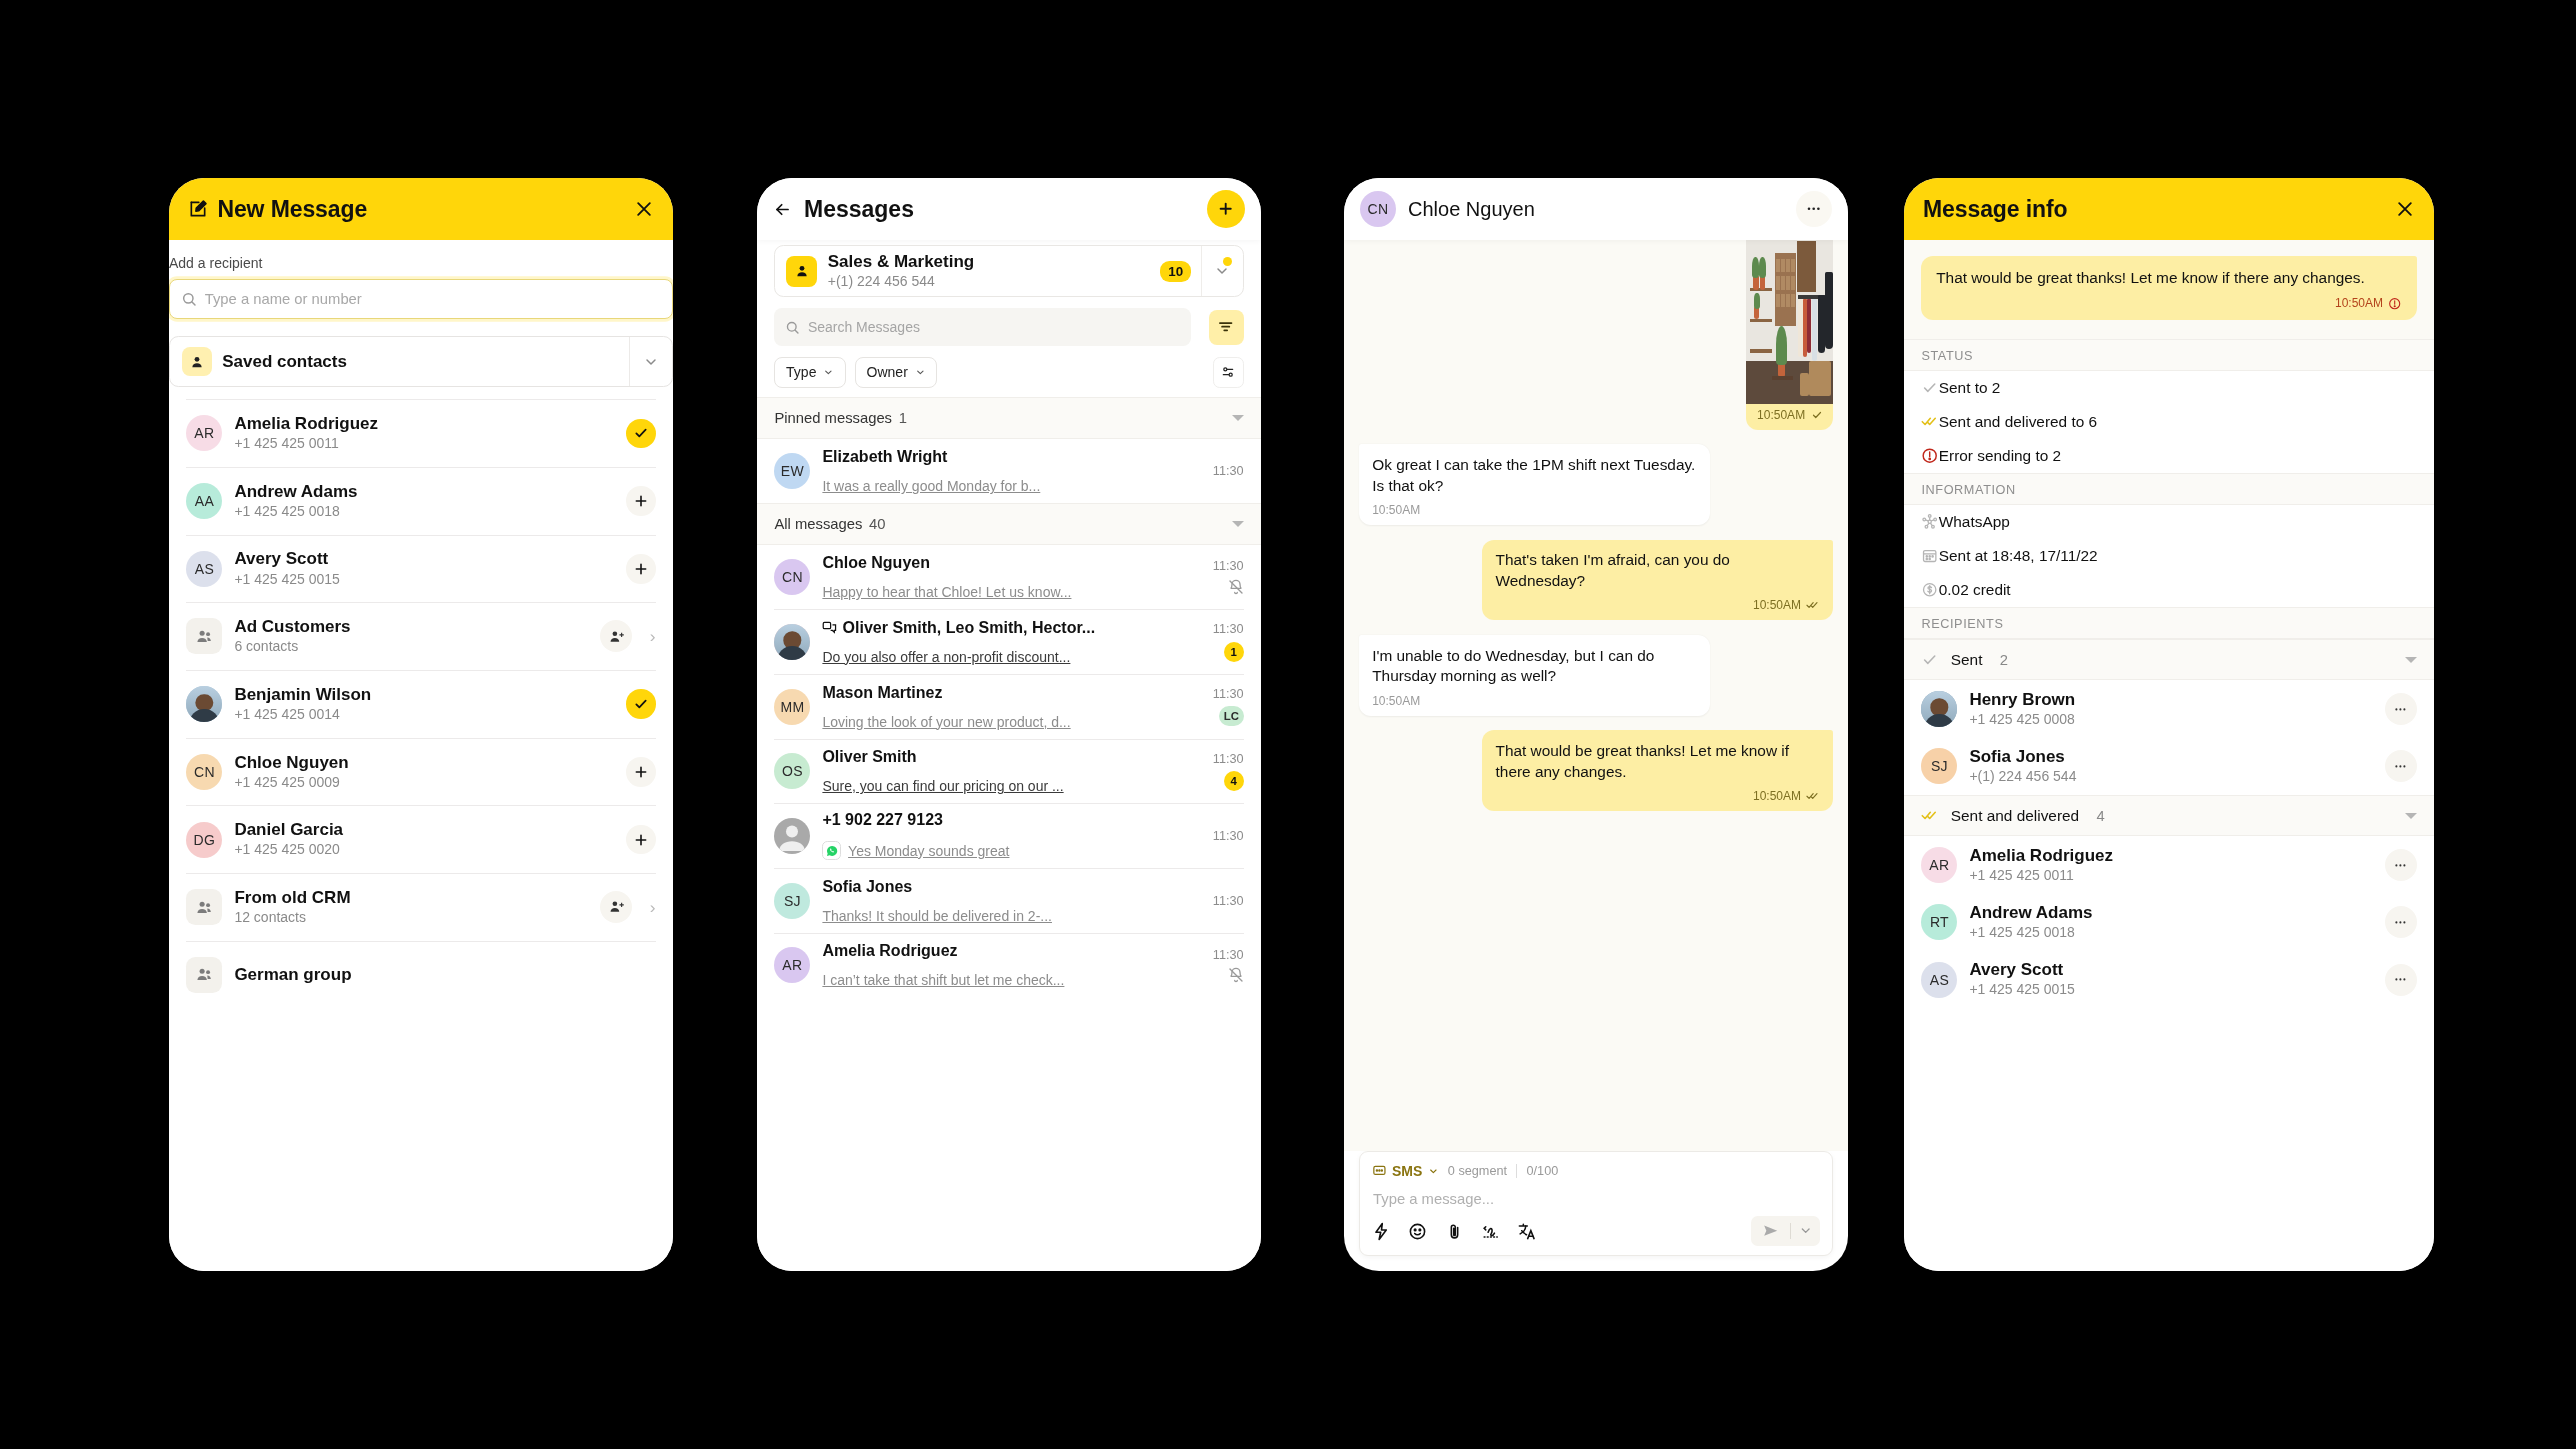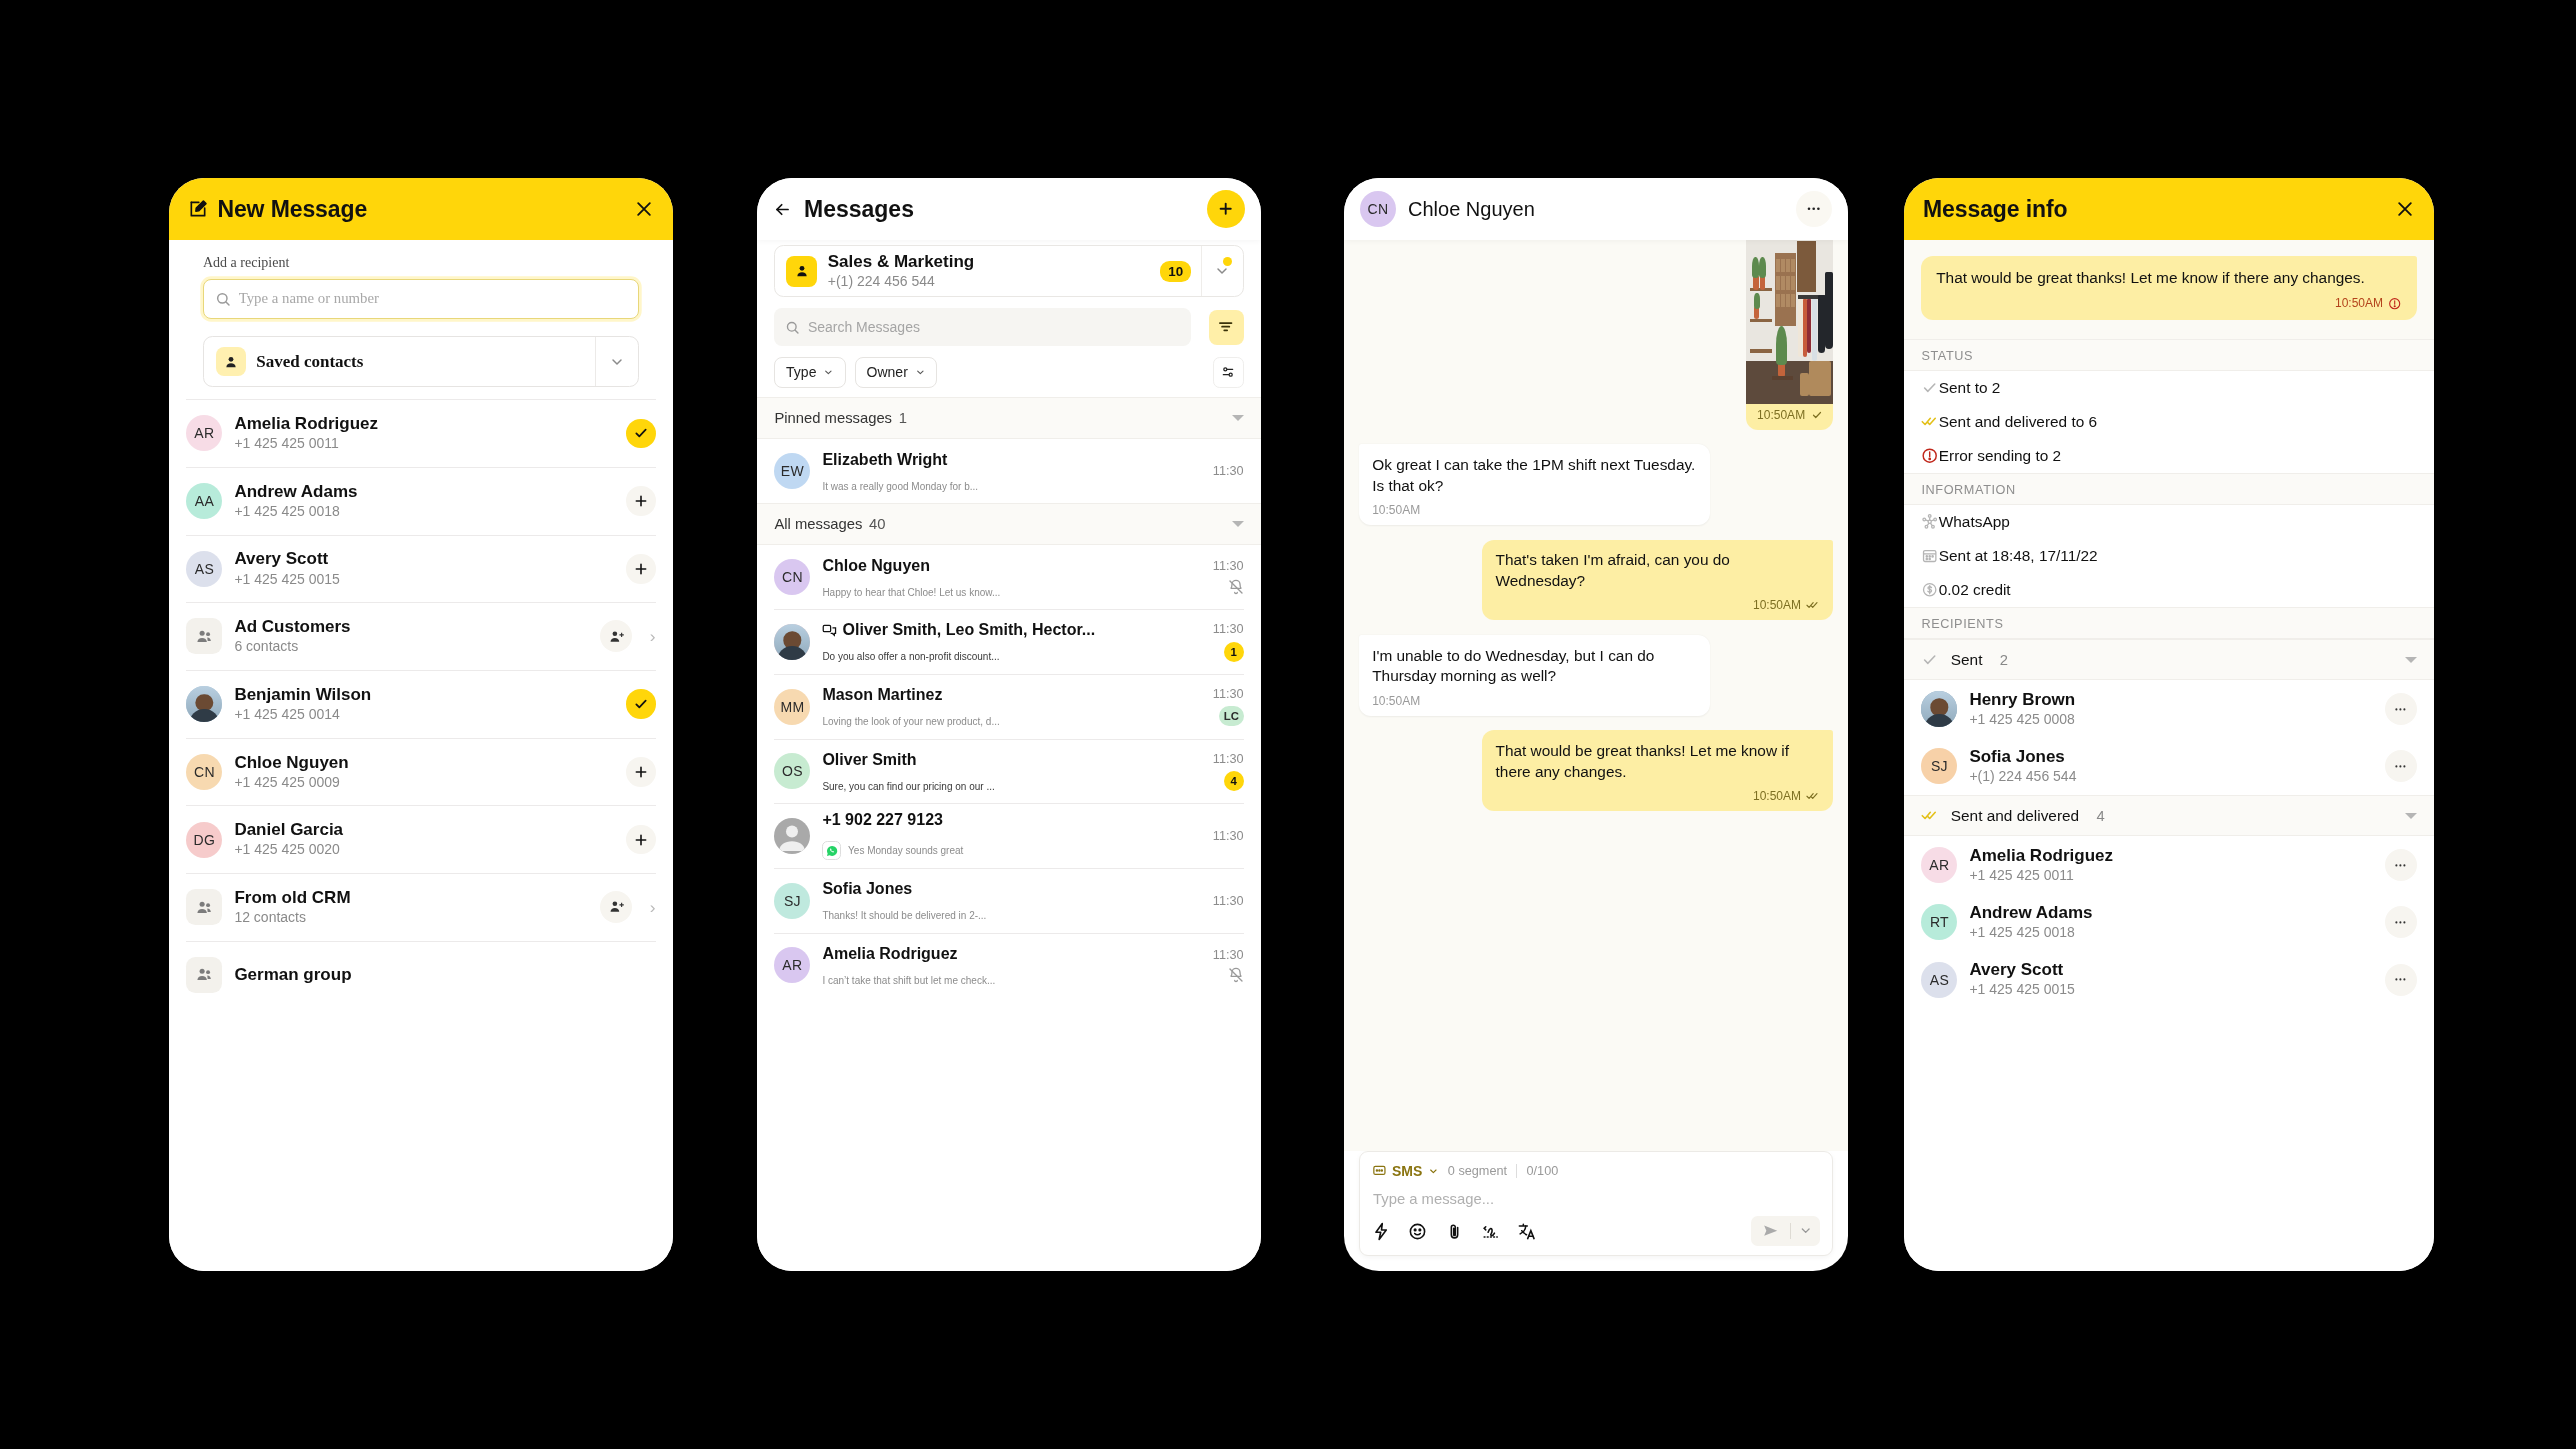--- a/index.html
+++ b/index.html
@@ -47,21 +47,21 @@
   .av-photo .sky { position:absolute; inset:0; background:linear-gradient(#b9cfe0,#8fa9bb); }
   .av-photo .face { position:absolute; left:50%; top:46%; transform:translate(-50%,-50%); width:17.4px;height:17.4px;border-radius:50%; background:#6b4a33; }
   .av-photo .body2 { position:absolute; left:50%; bottom:-4px; transform:translateX(-50%); width:29.5px;height:17.4px;border-radius:14.8px 14.8px 0 0; background:#2f3b46; }
 
   .row-name { font-size: 17px; font-weight: bold; color: #111; line-height: 1.12; }
   .row-sub { font-size: 14px; color: #8a8a8a; line-height: 1.25; margin-top: 2px; }
 
   .divider { height: 0.7px; background: #eceaea; margin: 0 17.4px; }
 
   
-  .p1-pad { padding: 0 34px; font-family: Liberation Serif, serif; }
+  .p1-pad { padding: 0 0; }
   .label { font-size: 14px; color: #4a4a4a; margin: 14.8px 0 8px 0; }
   .search-box {
     display:flex; align-items:center; gap:8px; height:40px; border-radius:8px;
     border:1.3px solid #E8D77A; background:#fff; padding:0 10.7px;
     box-shadow: 0 0 0 2.7px rgba(255,214,10,.22);
   }
   .search-box input { border:0; outline:0; font-size:14.8px; color:#111; background:transparent; width:100%; font-family:inherit; }
   .search-box input::placeholder { color:#a8a8a8; }
 
   .saved-row {
@@ -115,21 +115,21 @@
   .sortico { width:31px;height:31px;border-radius:6.7px;border:0.7px solid #efeeec;display:flex;align-items:center;justify-content:center; }
 
   .sec-head { display:flex; align-items:center; padding: 12px 17.4px; background:#FBFAF7; border-top:0.7px solid #f0eeea; border-bottom:0.7px solid #f0eeea; }
   .sec-head .t { font-size:14.8px; color:#333; }
   .sec-head .n { font-size:14.8px; color:#555; margin-left:6.7px; }
   .sec-head .sp { flex:1; }
 
   .msg-row { display:flex; align-items:center; gap:12px; padding: 9.4px 17.4px; height:64px; }
   .msg-row .txt { flex:1; min-width:0; }
   .msg-row .mname { font-size:16px; font-weight:bold; color:#111; white-space:nowrap; overflow:hidden; text-overflow:ellipsis; display:flex; align-items:center; gap:5.4px; }
-  .msg-row .mprev { font-size:10px; color:#8c8c8c; margin-top:12px; white-space:nowrap; overflow:hidden; text-overflow:ellipsis; display:flex; align-items:center; gap:6.7px; }
+  .msg-row .mprev { font-size:14px; color:#8c8c8c; margin-top:12px; white-space:nowrap; overflow:hidden; text-overflow:ellipsis; display:flex; align-items:center; gap:6.7px;text-decoration:underline; }
   .msg-row .right { display:flex; flex-direction:column; align-items:flex-end; gap:5.4px; flex:none; width:48px; }
   .msg-row .time { font-size:12.7px; color:#8c8c8c; }
   .cbadge { min-width:20px;height:20px;border-radius:10px;display:flex;align-items:center;justify-content:center;font-size:11.4px;font-weight:bold;padding:0 4.7px; }
   .cbadge.y { background:#FFD60A; color:#111; }
   .cbadge.g { background:#C7EBD1; color:#2c2c2c; }
   .wa { width:19px;height:19px;border-radius:5.4px;border:0.7px solid #ddd;display:flex;align-items:center;justify-content:center;background:#fff;flex:none; }
 
   
   .chat-body { flex:1; background:#FBFAF5; overflow:hidden; display:flex; flex-direction:column; padding: 0 14.8px; position:relative; }
   .bubble { max-width:74%; border-radius:12px; padding: 10.7px 13.4px 6.7px 13.4px; position:relative; font-size:15.4px; line-height:1.35; color:#111; margin-bottom:14.8px; }

